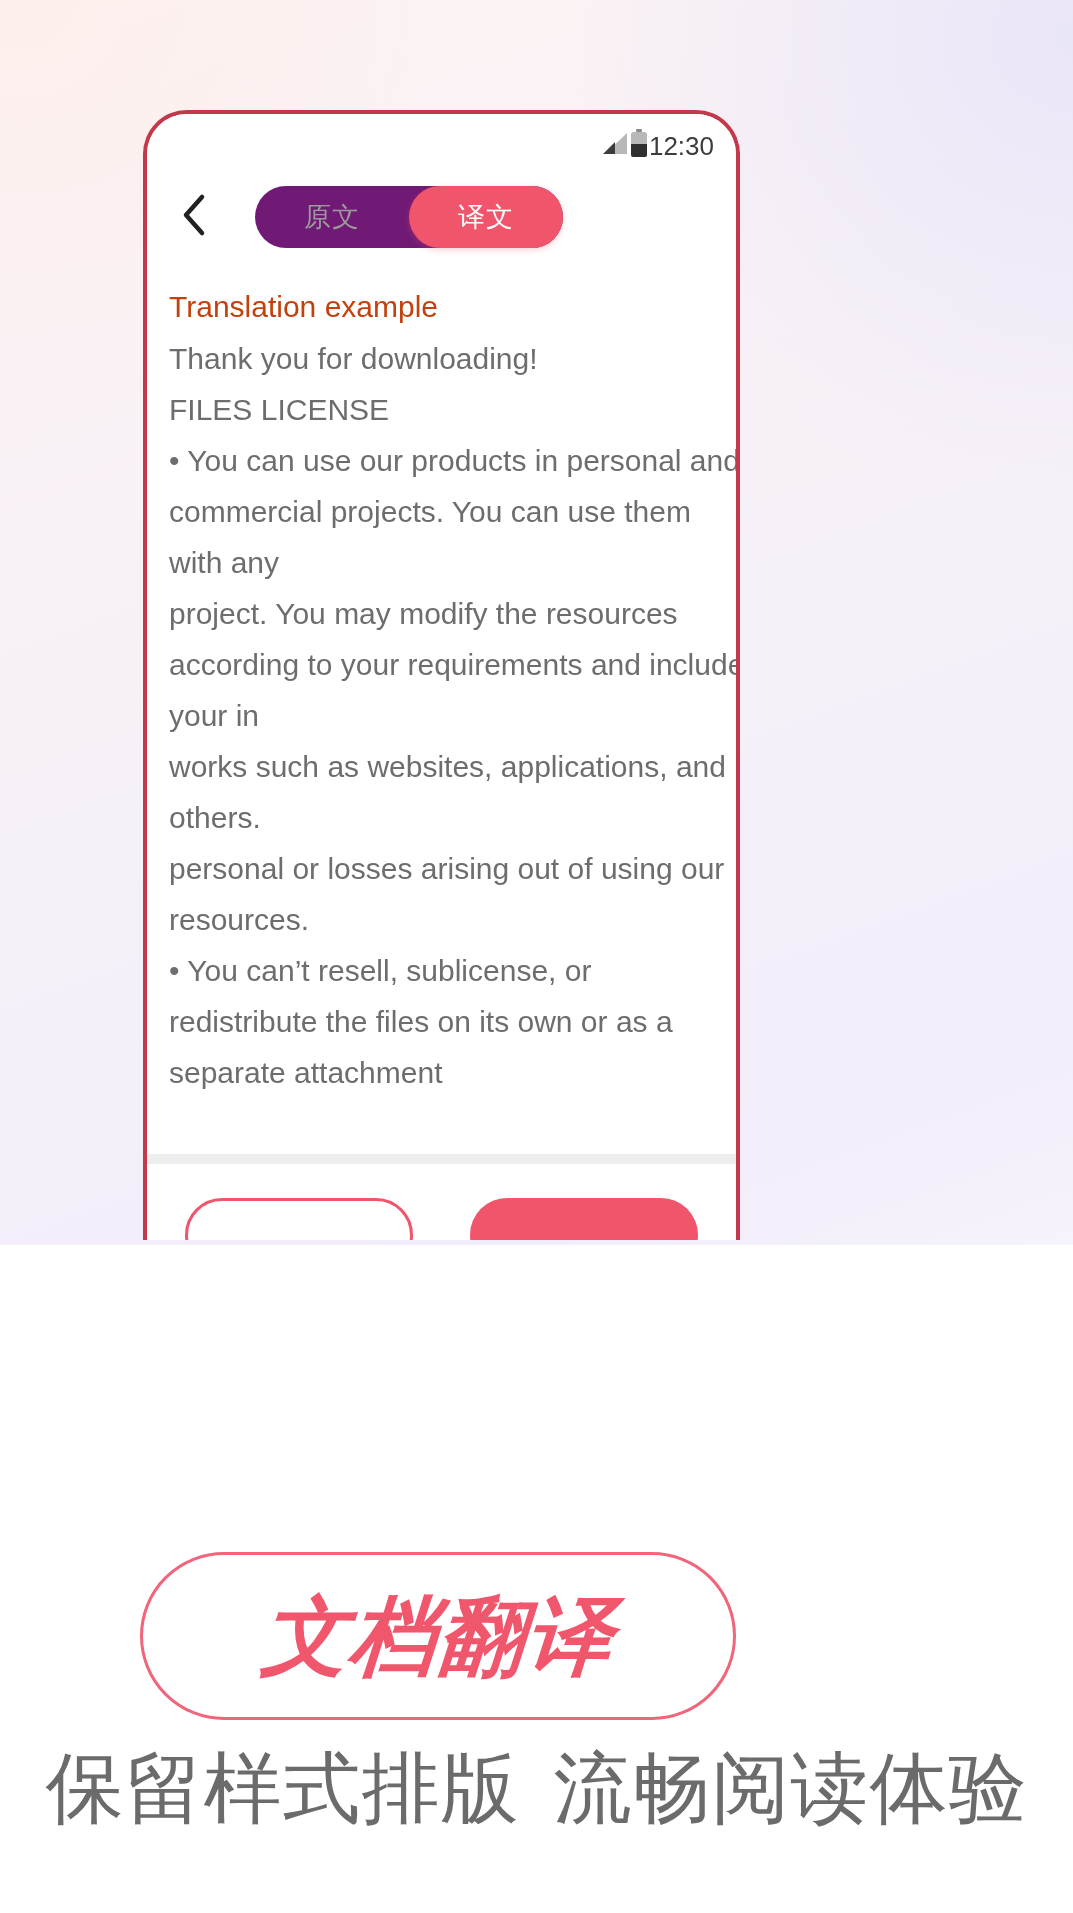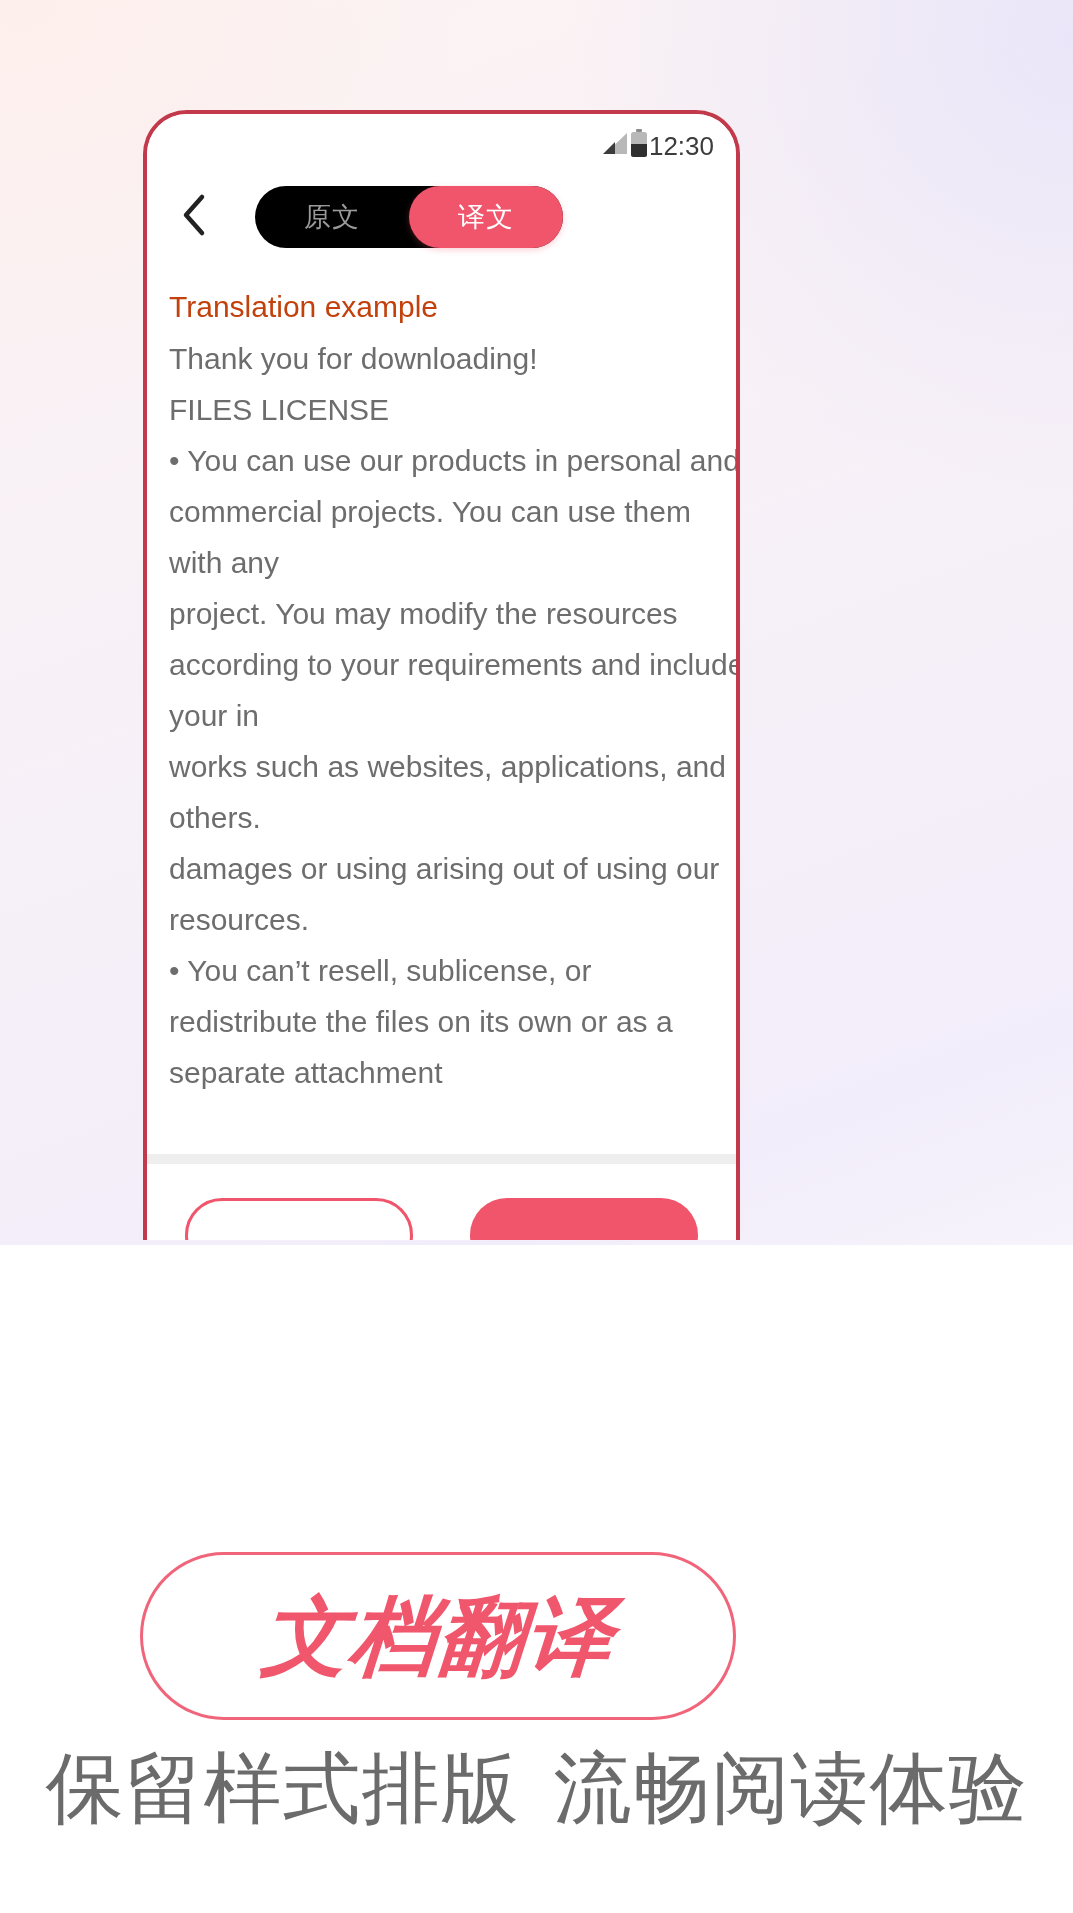--- a/index.html
+++ b/index.html
@@ -86,21 +86,21 @@
     cursor: pointer;
     flex: 0 0 auto;
   }
   .back-chevron { display: block; }
 
   .segmented {
     margin-left: 36px;
     width: 308px;
     height: 62px;
     border-radius: 31px;
-    background: #000000;
+    background: #701a75;
     display: flex;
     align-items: center;
     position: relative;
     flex: 0 0 auto;
   }
   .seg-tab {
     flex: 1 1 50%;
     height: 62px;
     border-radius: 31px;
     display: flex;
@@ -259,21 +259,21 @@
       <div class="doc-line">Thank you for downloading!</div>
       <div class="doc-line">FILES LICENSE</div>
       <div class="doc-line">• You can use our products in personal and</div>
       <div class="doc-line">commercial projects. You can use them</div>
       <div class="doc-line">with any</div>
       <div class="doc-line">project. You may modify the resources</div>
       <div class="doc-line">according to your requirements and include</div>
       <div class="doc-line">your in</div>
       <div class="doc-line">works such as websites, applications, and</div>
       <div class="doc-line">others.</div>
-      <div class="doc-line">damages or using arising out of using our</div>
+      <div class="doc-line">personal or losses arising out of using our</div>
       <div class="doc-line">resources.</div>
       <div class="doc-line">• You can’t resell, sublicense, or</div>
       <div class="doc-line">redistribute the files on its own or as a</div>
       <div class="doc-line">separate attachment</div>
 
       <div class="doc-fade"></div>
     </div>
 
     <div class="action-bar">
       <div class="btn btn-outline"></div>

